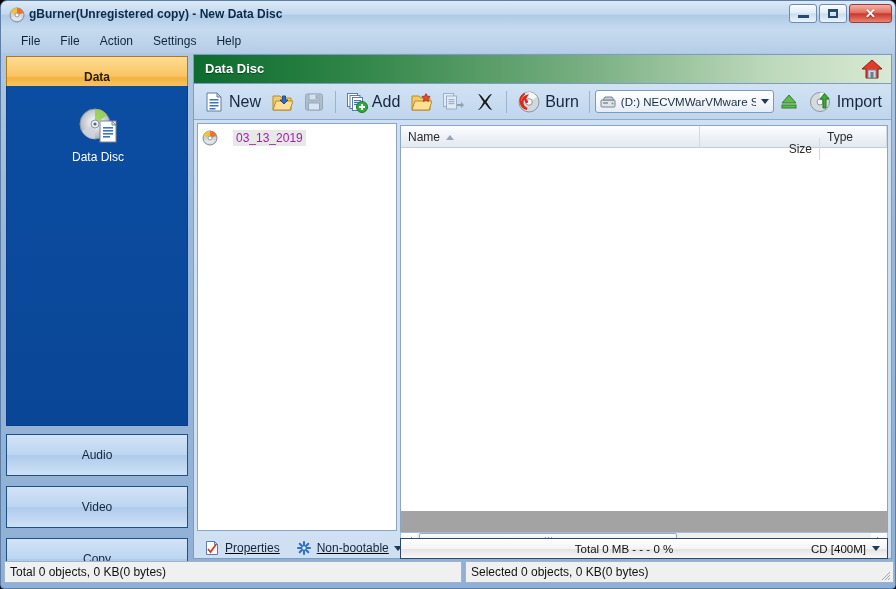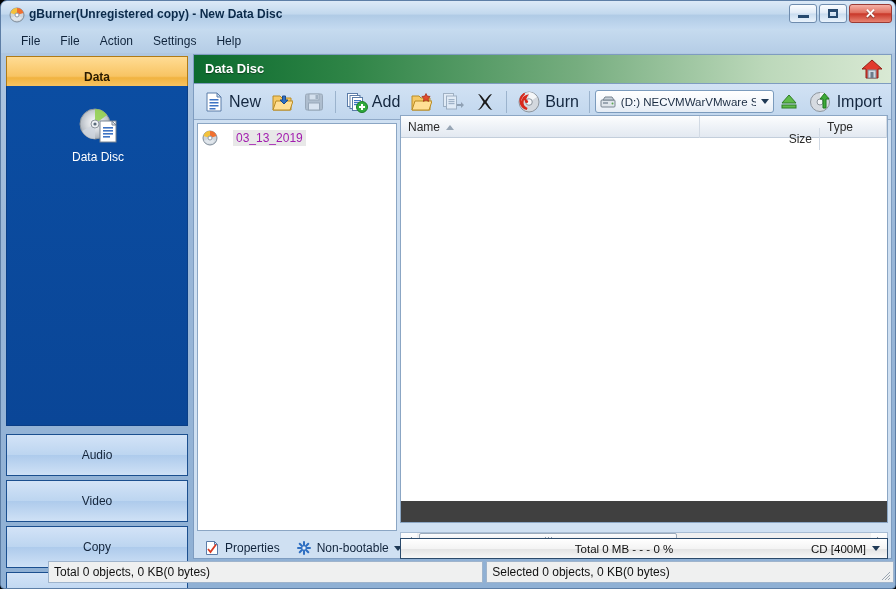--- a/index.html
+++ b/index.html
@@ -67,21 +67,21 @@
   
   #sidebar {
     position: absolute; left: 5px; top: 55px; width: 182px; height: 503px;
   }
   .side-tab {
     height: 42px; width: 182px;
     display: flex; align-items: center; justify-content: center;
     font-size: 12px; color: #13243a;
     border: 1px solid #1b4f8f;
     background: linear-gradient(180deg,#d3e3f7 0%,#bcd5f0 50%,#aecbec 51%,#cfe1f6 100%);
-    margin-bottom: 4px;
+    margin-bottom: 10px;
   }
   .side-tab.active {
     background: linear-gradient(180deg,#ffd98a 0%,#f7bf57 48%,#f0b13f 52%,#ffd徽 100%);
     background: linear-gradient(180deg,#ffdc94 0%,#f8c463 48%,#f1b340 52%,#ffd98e 100%);
     color: #2a1b00; font-weight: 600;
     border: 1px solid #b07b16;
   }
   #side-body {
     position: absolute; left: 0; top: 30px; width: 182px; height: 340px;
     background: linear-gradient(180deg,#0b4da2 0%,#0a4697 100%);
@@ -147,22 +147,22 @@
     overflow: hidden;
   }
   .tree-row {
     display: flex; align-items: center; gap: 15px;
     height: 20px; margin: 4px 3px 0 4px; font-size: 12px; color: #a21caf;
   }
   .tree-row .lbl { background: #e8e8e8; padding: 1px 3px; }
 
   
   #list {
-    position: absolute; left: 206px; top: 60px; width: 488px; height: 408px;
-    background: #404040; border: 1px solid #8ba6c4;
+    position: absolute; left: 206px; top: 70px; width: 488px; height: 408px;
+    background: #a3a3a3; border: 1px solid #8ba6c4;
     overflow: hidden;
   }
   #listhdr {
     display: flex; height: 22px;
     background: linear-gradient(180deg,#fcfdfe 0%,#eef2f7 52%,#e3e9f1 100%);
     border-bottom: 1px solid #c3cedb;
     font-size: 12px; color: #2a2a2a;
   }
   .hcell {
     display: flex; align-items: center; gap: 6px;
@@ -191,21 +191,21 @@
     width: 258px; height: 15px; margin-left: 2px;
     background: linear-gradient(180deg,#fdfdfd 0%,#e9edf2 50%,#d8dee6 51%,#f0f3f7 100%);
     border: 1px solid #9aaabb; border-radius: 2px;
     display: flex; align-items: center; justify-content: center; gap: 2px;
   }
   #thumb i { display:block; width:1px; height:7px; background:#8a98a8; }
 
   
   #mainbottom {
     position: absolute; left: 0; top: 481px; width: 593px; height: 24px;
-    display: flex; align-items: center;
+    display: flex; align-items: center; text-decoration: underline;
   }
   .mb-item {
     display: flex; align-items: center; gap: 5px;
     font-size: 12px; color: #11243c; padding: 2px 5px; margin-left: 4px;
     border: 1px solid transparent; border-radius: 3px; white-space: nowrap;
   }
   #capbar {
     position: absolute; left: 206px; top: 2px; width: 488px; height: 21px;
     border: 1px solid #2b4a6b;
     background: linear-gradient(180deg,#ffffff 0%,#f4f4f4 50%,#e3e3e3 51%,#f7f7f7 100%);
@@ -217,21 +217,21 @@
   
   #statusbar {
     position: absolute; left: 3px; top: 560px; width: 890px; height: 22px;
     display: flex; gap: 3px;
   }
   .status-pane {
     background: #eff0f0; border: 1px solid #9fb4cc;
     font-size: 12px; color: #111; display: flex; align-items: center;
     padding: 0 5px; white-space: nowrap;
   }
-  #sp1 { width: 474px; margin-left: 44px; }
+  #sp1 { width: 474px; }
   #sp2 { width: 444px; position: relative; }
   #grip { position:absolute; right:2px; bottom:1px; width:12px; height:12px; }
 
   svg { display: block; }
 </style>
 </head>
 <body>
 
 <div id="window">
 

